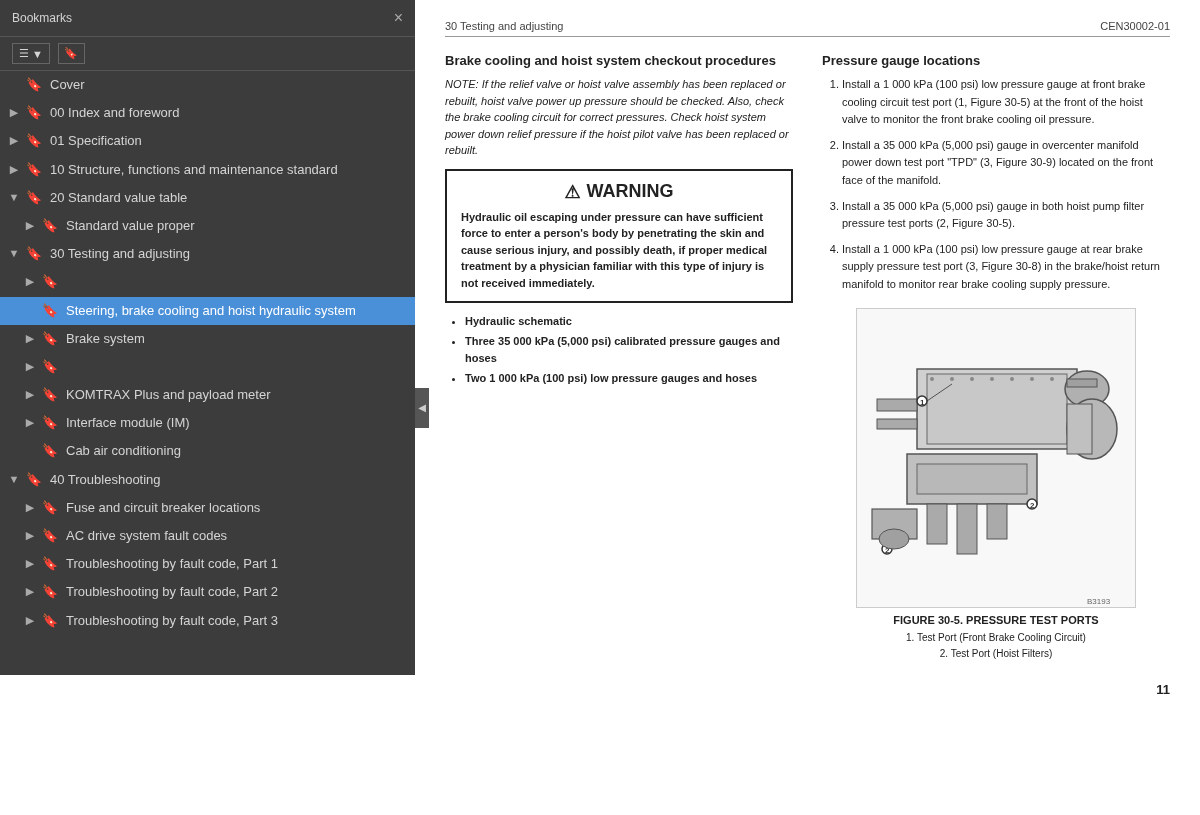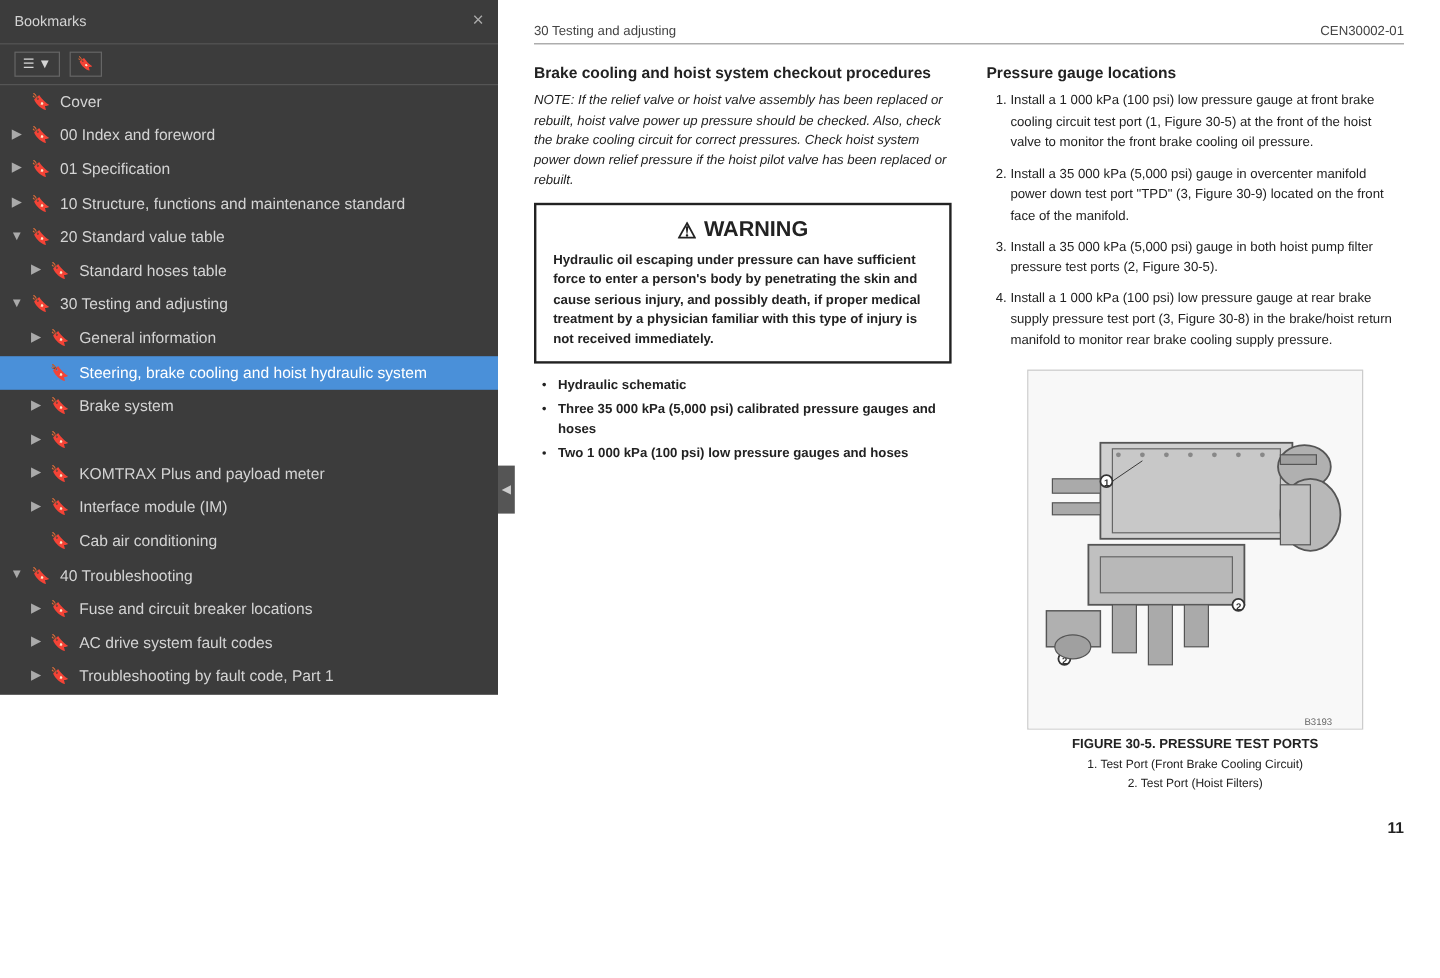--- a/index.html
+++ b/index.html
@@ -6,21 +6,21 @@
     body { font-family: Arial, sans-serif; font-size: 12px; display: flex; width: 1200px; height: 815px; overflow: hidden; background: #fff; }
 
     
     #sidebar {
       width: 415px;
       min-width: 415px;
       background: #3c3c3c;
       color: #d4d4d4;
       display: flex;
       flex-direction: column;
-      height: 579px;
+      height: 675px;
       overflow: hidden;
     }
     #sidebar-header {
       display: flex;
       align-items: center;
       justify-content: space-between;
       padding: 10px 12px;
       border-bottom: 1px solid #555;
     }
     #sidebar-close {
@@ -288,31 +288,30 @@
           <span class="tree-label">10 Structure, functions and maintenance standard</span>
         </div>
         <div class="tree-item indent-0">
           <span class="expand-arrow expanded"></span>
           <span class="bookmark-icon">🔖</span>
           <span class="tree-label">20 Standard value table</span>
         </div>
         <div class="tree-item indent-1">
           <span class="expand-arrow collapsed"></span>
           <span class="bookmark-icon">🔖</span>
-          <span class="tree-label">Standard hoses table</span>
+          <span class="tree-label">Standard value proper</span>
         </div>
         <div class="tree-item indent-0">
           <span class="expand-arrow expanded"></span>
           <span class="bookmark-icon">🔖</span>
           <span class="tree-label">30 Testing and adjusting</span>
         </div>
         <div class="tree-item indent-1">
           <span class="expand-arrow collapsed"></span>
           <span class="bookmark-icon">🔖</span>
-          <span class="tree-label">General information</span>
         </div>
         <div class="tree-item selected indent-1">
           <span class="expand-arrow empty"></span>
           <span class="bookmark-icon">🔖</span>
           <span class="tree-label">Steering, brake cooling and hoist hydraulic system</span>
         </div>
         <div class="tree-item indent-1">
           <span class="expand-arrow collapsed"></span>
           <span class="bookmark-icon">🔖</span>
           <span class="tree-label">Brake system</span>

